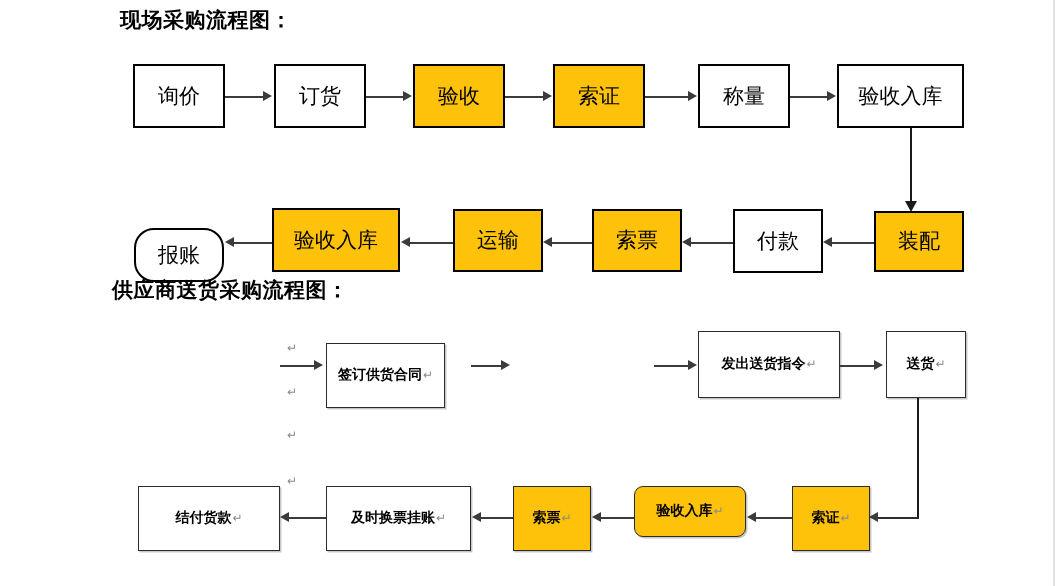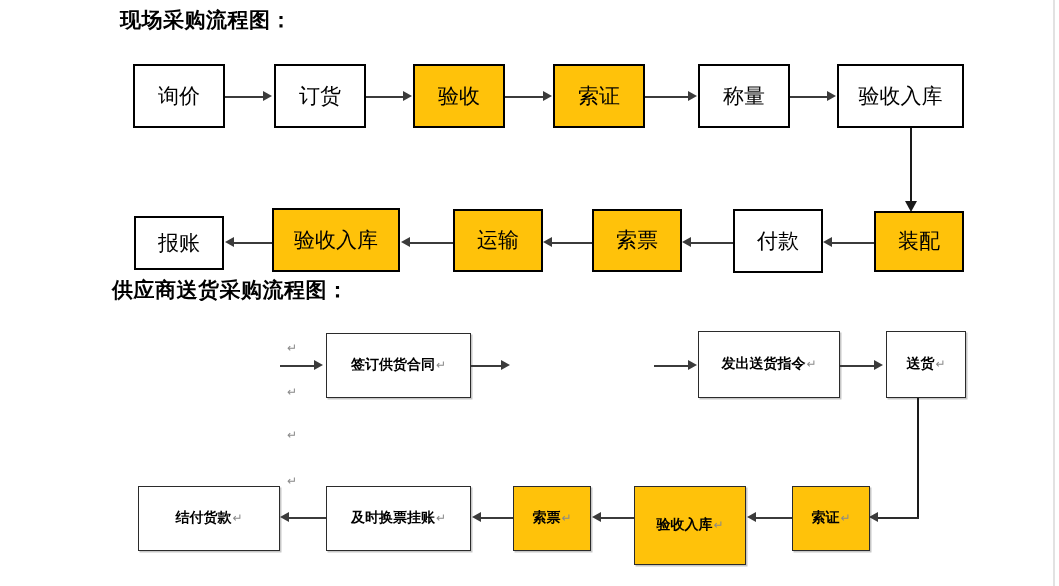--- a/index.html
+++ b/index.html
@@ -149,21 +149,21 @@
 
   <div class="hline" style="left:645px; top:96px; width:44px;"></div>
   <div class="arrow right" style="left:688px; top:91px;"></div>
 
   <div class="hline" style="left:790px; top:96px; width:38px;"></div>
   <div class="arrow right" style="left:827px; top:91px;"></div>
 
   <div class="vline thin" style="left:910px; top:128px; height:76px;"></div>
   <div class="arrow down" style="left:905px; top:201px;"></div>
 
-  <div class="node d1" style="left:134px; top:216px; width:90px; height:54px;">
+  <div class="node d1" style="left:134px; top:228px; width:90px; height:54px;border-radius:20px;">
     <span>报账</span>
   </div>
   <div class="node d1 yellow" style="left:272px; top:208px; width:128px; height:64px;">
     <span>验收入库</span>
   </div>
   <div class="node d1 yellow" style="left:453px; top:209px; width:90px; height:63px;">
     <span>运输</span>
   </div>
   <div class="node d1 yellow" style="left:592px; top:209px; width:90px; height:63px;">
     <span>索票</span>
@@ -185,21 +185,21 @@
   <div class="arrow left" style="left:543px; top:237px;"></div>
 
   <div class="hline" style="left:691px; top:242px; width:42px;"></div>
   <div class="arrow left" style="left:682px; top:237px;"></div>
 
   <div class="hline" style="left:832px; top:242px; width:42px;"></div>
   <div class="arrow left" style="left:823px; top:237px;"></div>
 
   <div class="title" id="title-2">供应商送货采购流程图：</div>
 
-  <div class="node d2" style="left:326px; top:333px; width:145px; height:65px;">
+  <div class="node d2" style="left:326px; top:343px; width:119px; height:65px;">
     <span><span class="label">签订供货合同</span><span class="pilcrow">↵</span></span>
   </div>
   <div class="node d2" style="left:698px; top:331px; width:142px; height:67px;align-items:center;">
     <span><span class="label">发出送货指令</span><span class="pilcrow">↵</span></span>
   </div>
   <div class="node d2" style="left:886px; top:331px; width:80px; height:67px;text-align:right;">
     <span><span class="label">送货</span><span class="pilcrow">↵</span></span>
   </div>
 
   <div class="hline" style="left:280px; top:365px; width:36px;"></div>
@@ -225,21 +225,21 @@
 
   <div class="node d2" style="left:138px; top:486px; width:142px; height:65px;">
     <span><span class="label">结付货款</span><span class="pilcrow">↵</span></span>
   </div>
   <div class="node d2" style="left:326px; top:486px; width:145px; height:65px;">
     <span><span class="label">及时换票挂账</span><span class="pilcrow">↵</span></span>
   </div>
   <div class="node d2 yellow" style="left:513px; top:486px; width:78px; height:65px;">
     <span><span class="label">索票</span><span class="pilcrow">↵</span></span>
   </div>
-  <div class="node d2 yellow" style="left:634px; top:486px; width:112px; height:79px;">
+  <div class="node d2 yellow" style="left:634px; top:486px; width:112px; height:51px;border-radius:9px;">
     <span><span class="label">验收入库</span><span class="pilcrow">↵</span></span>
   </div>
   <div class="node d2 yellow" style="left:792px; top:486px; width:78px; height:65px;">
     <span><span class="label">索证</span><span class="pilcrow">↵</span></span>
   </div>
 
   <div class="hline" style="left:289px; top:517px; width:37px;"></div>
   <div class="arrow left" style="left:280px; top:512px;"></div>
 
   <div class="hline" style="left:481px; top:517px; width:32px;"></div>

